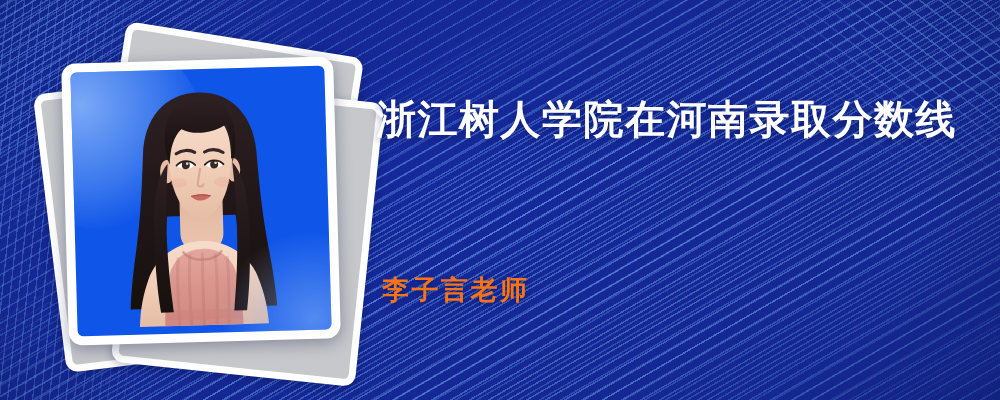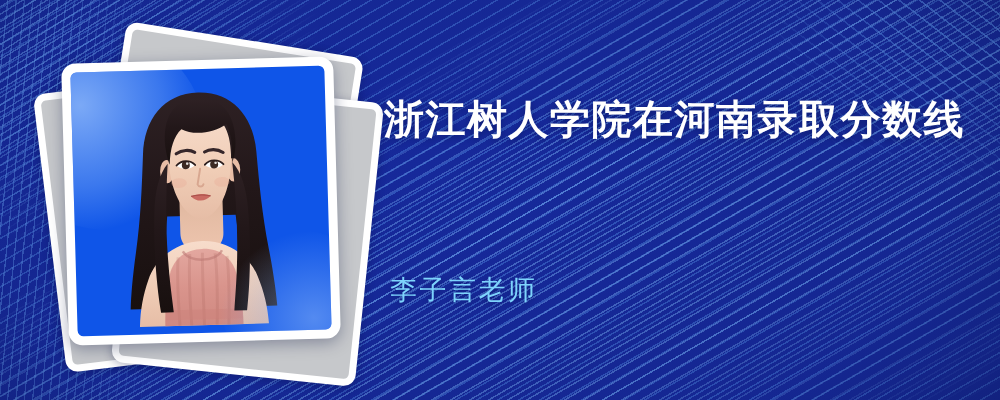--- a/index.html
+++ b/index.html
@@ -219,43 +219,42 @@
     display: block;
   }
 
   
   .text-block {
     position: absolute;
     left: 376px;
     top: 0;
     width: 600px;
     height: 369px;
-    margin-left: 8px;
   }
 
   .headline {
     position: absolute;
     top: 96px;
     left: 0;
     font-size: 40px;
     line-height: 1.16;
     font-weight: bold;
     color: #ffffff;
     letter-spacing: 1.5px;
     white-space: nowrap;
     text-shadow: 0 2px 7px rgba(5, 16, 70, 0.42);
   }
 
   .author-name {
     position: absolute;
     top: 272px;
     left: 6px;
     font-size: 27px;
-    font-weight: normal;
-    color: #7dd3fc;
+    font-weight: bold;
+    color: #f97316;
     letter-spacing: 2.5px;
     white-space: nowrap;
     text-shadow: 0 2px 6px rgba(5, 16, 70, 0.42);
   }
 
   .author-role {
     position: absolute;
     top: 320px;
     left: 6px;
     font-size: 20px;

